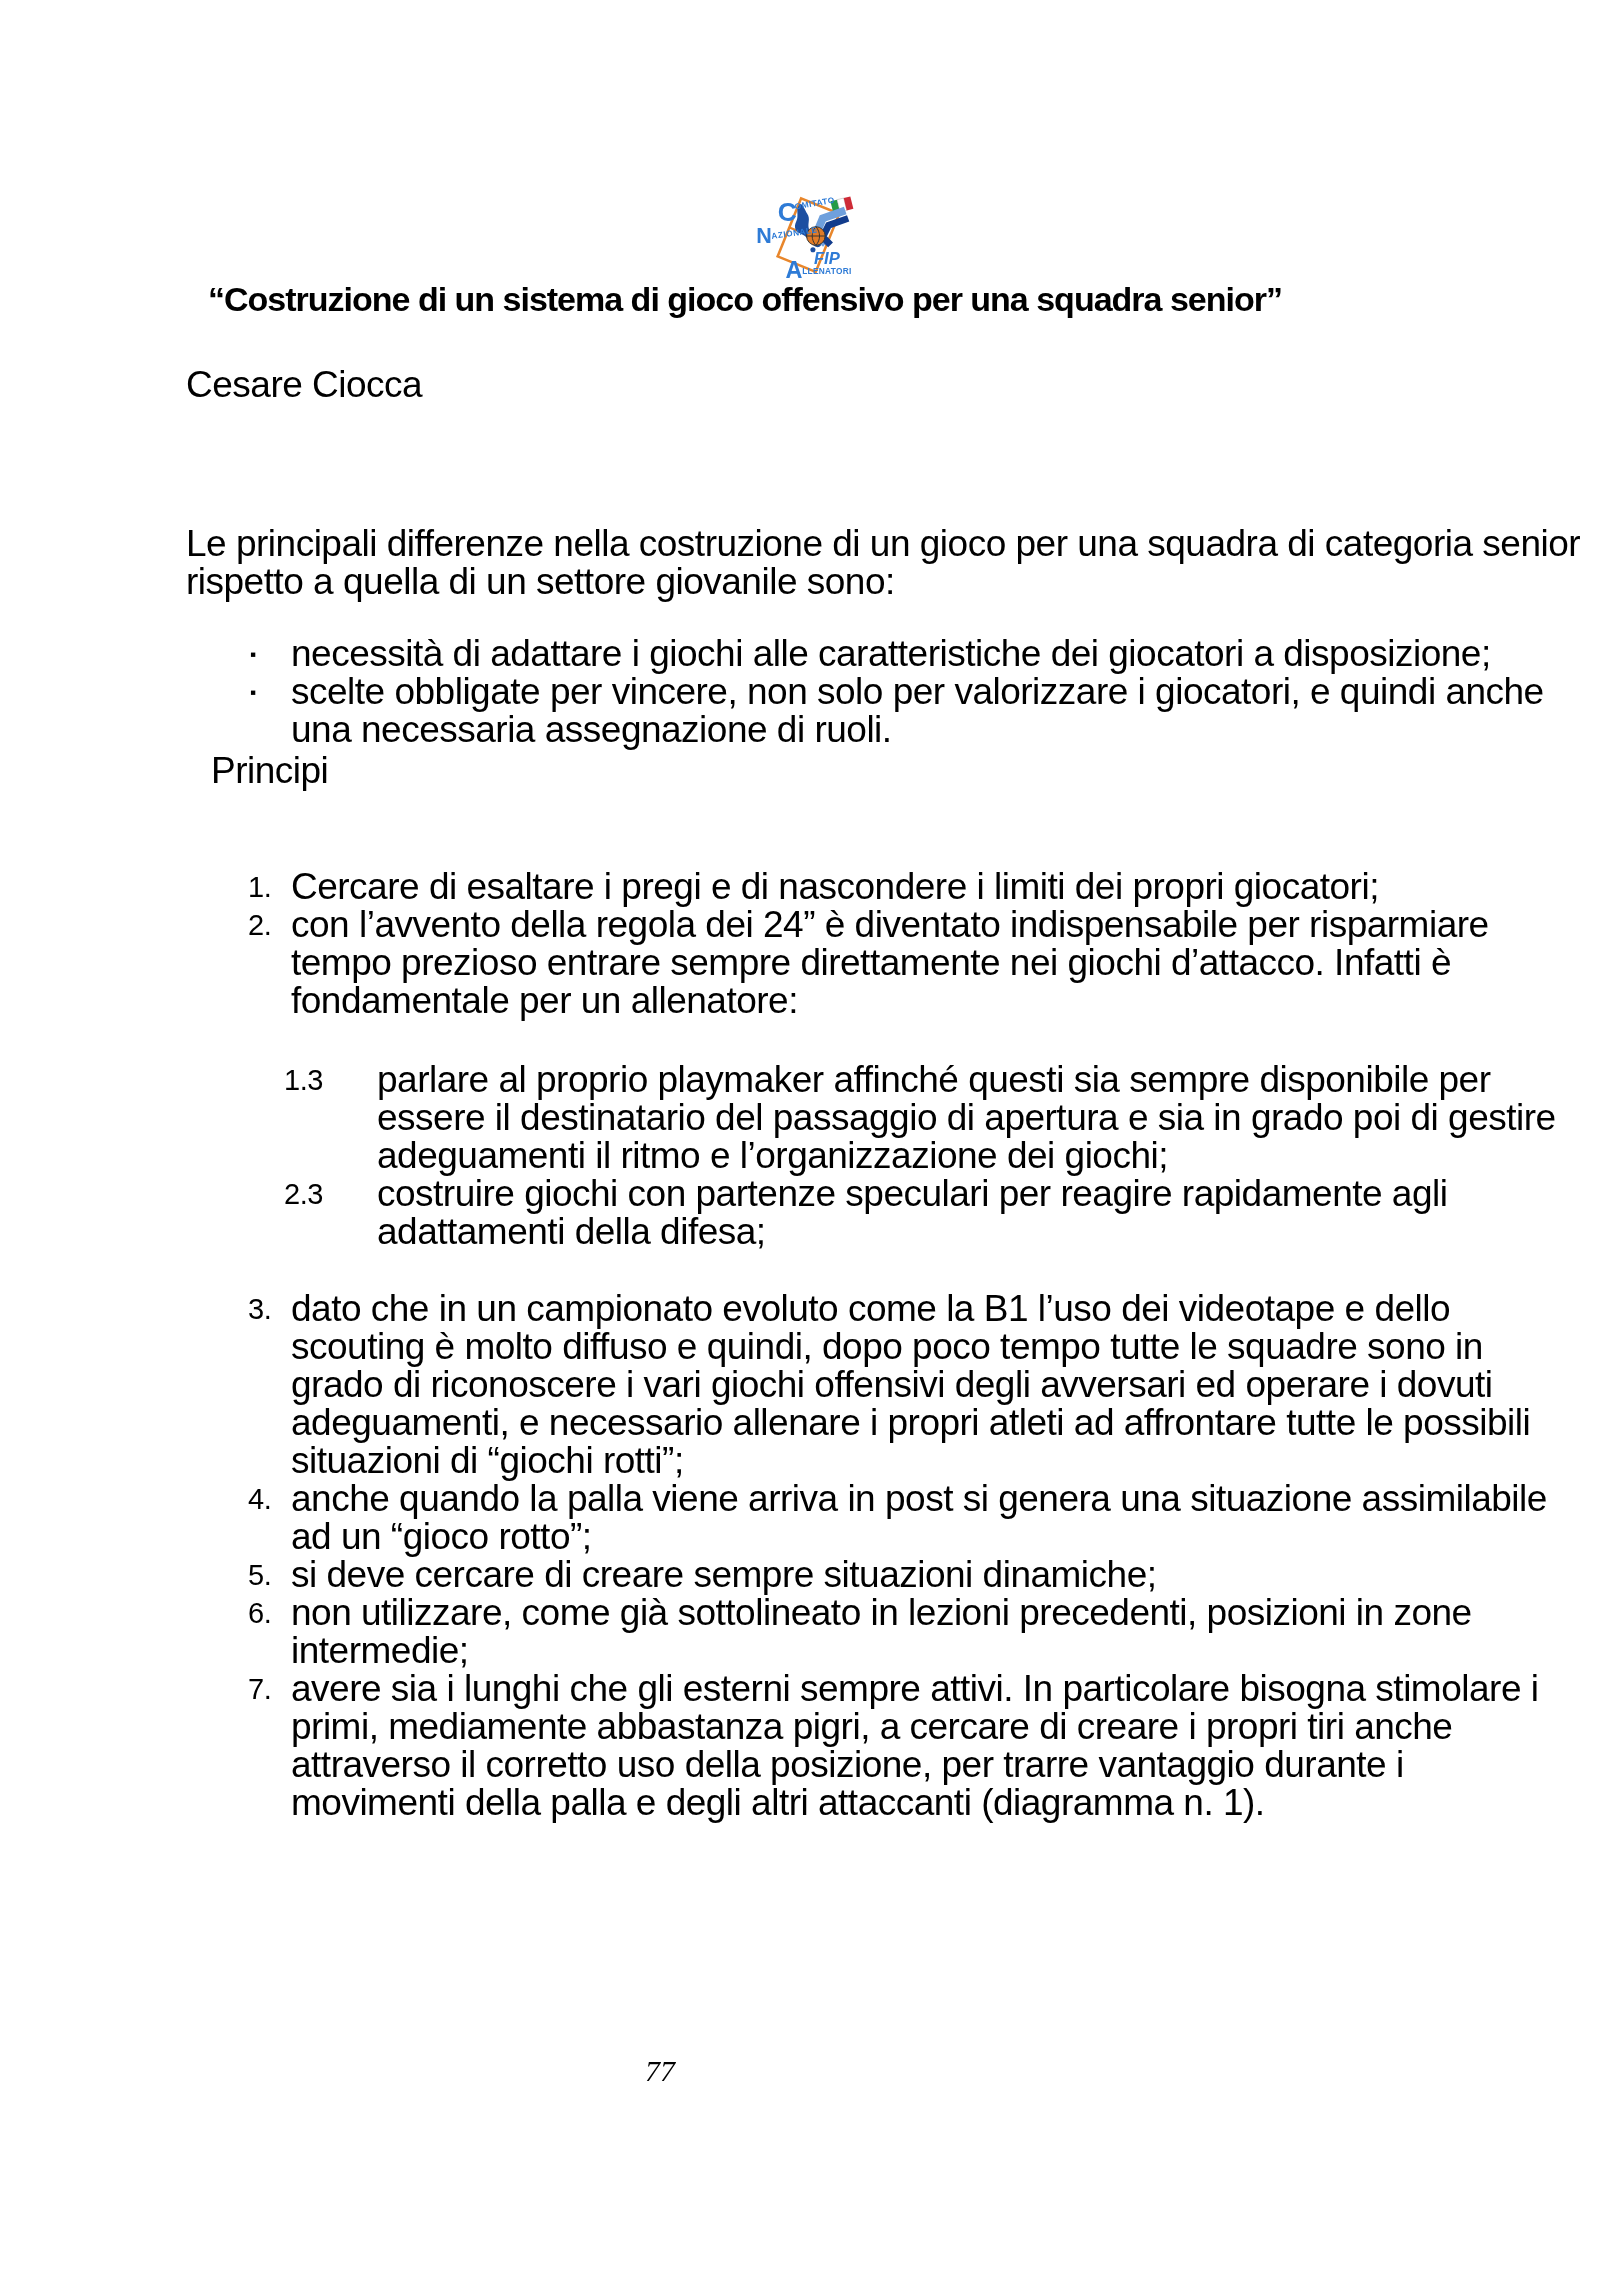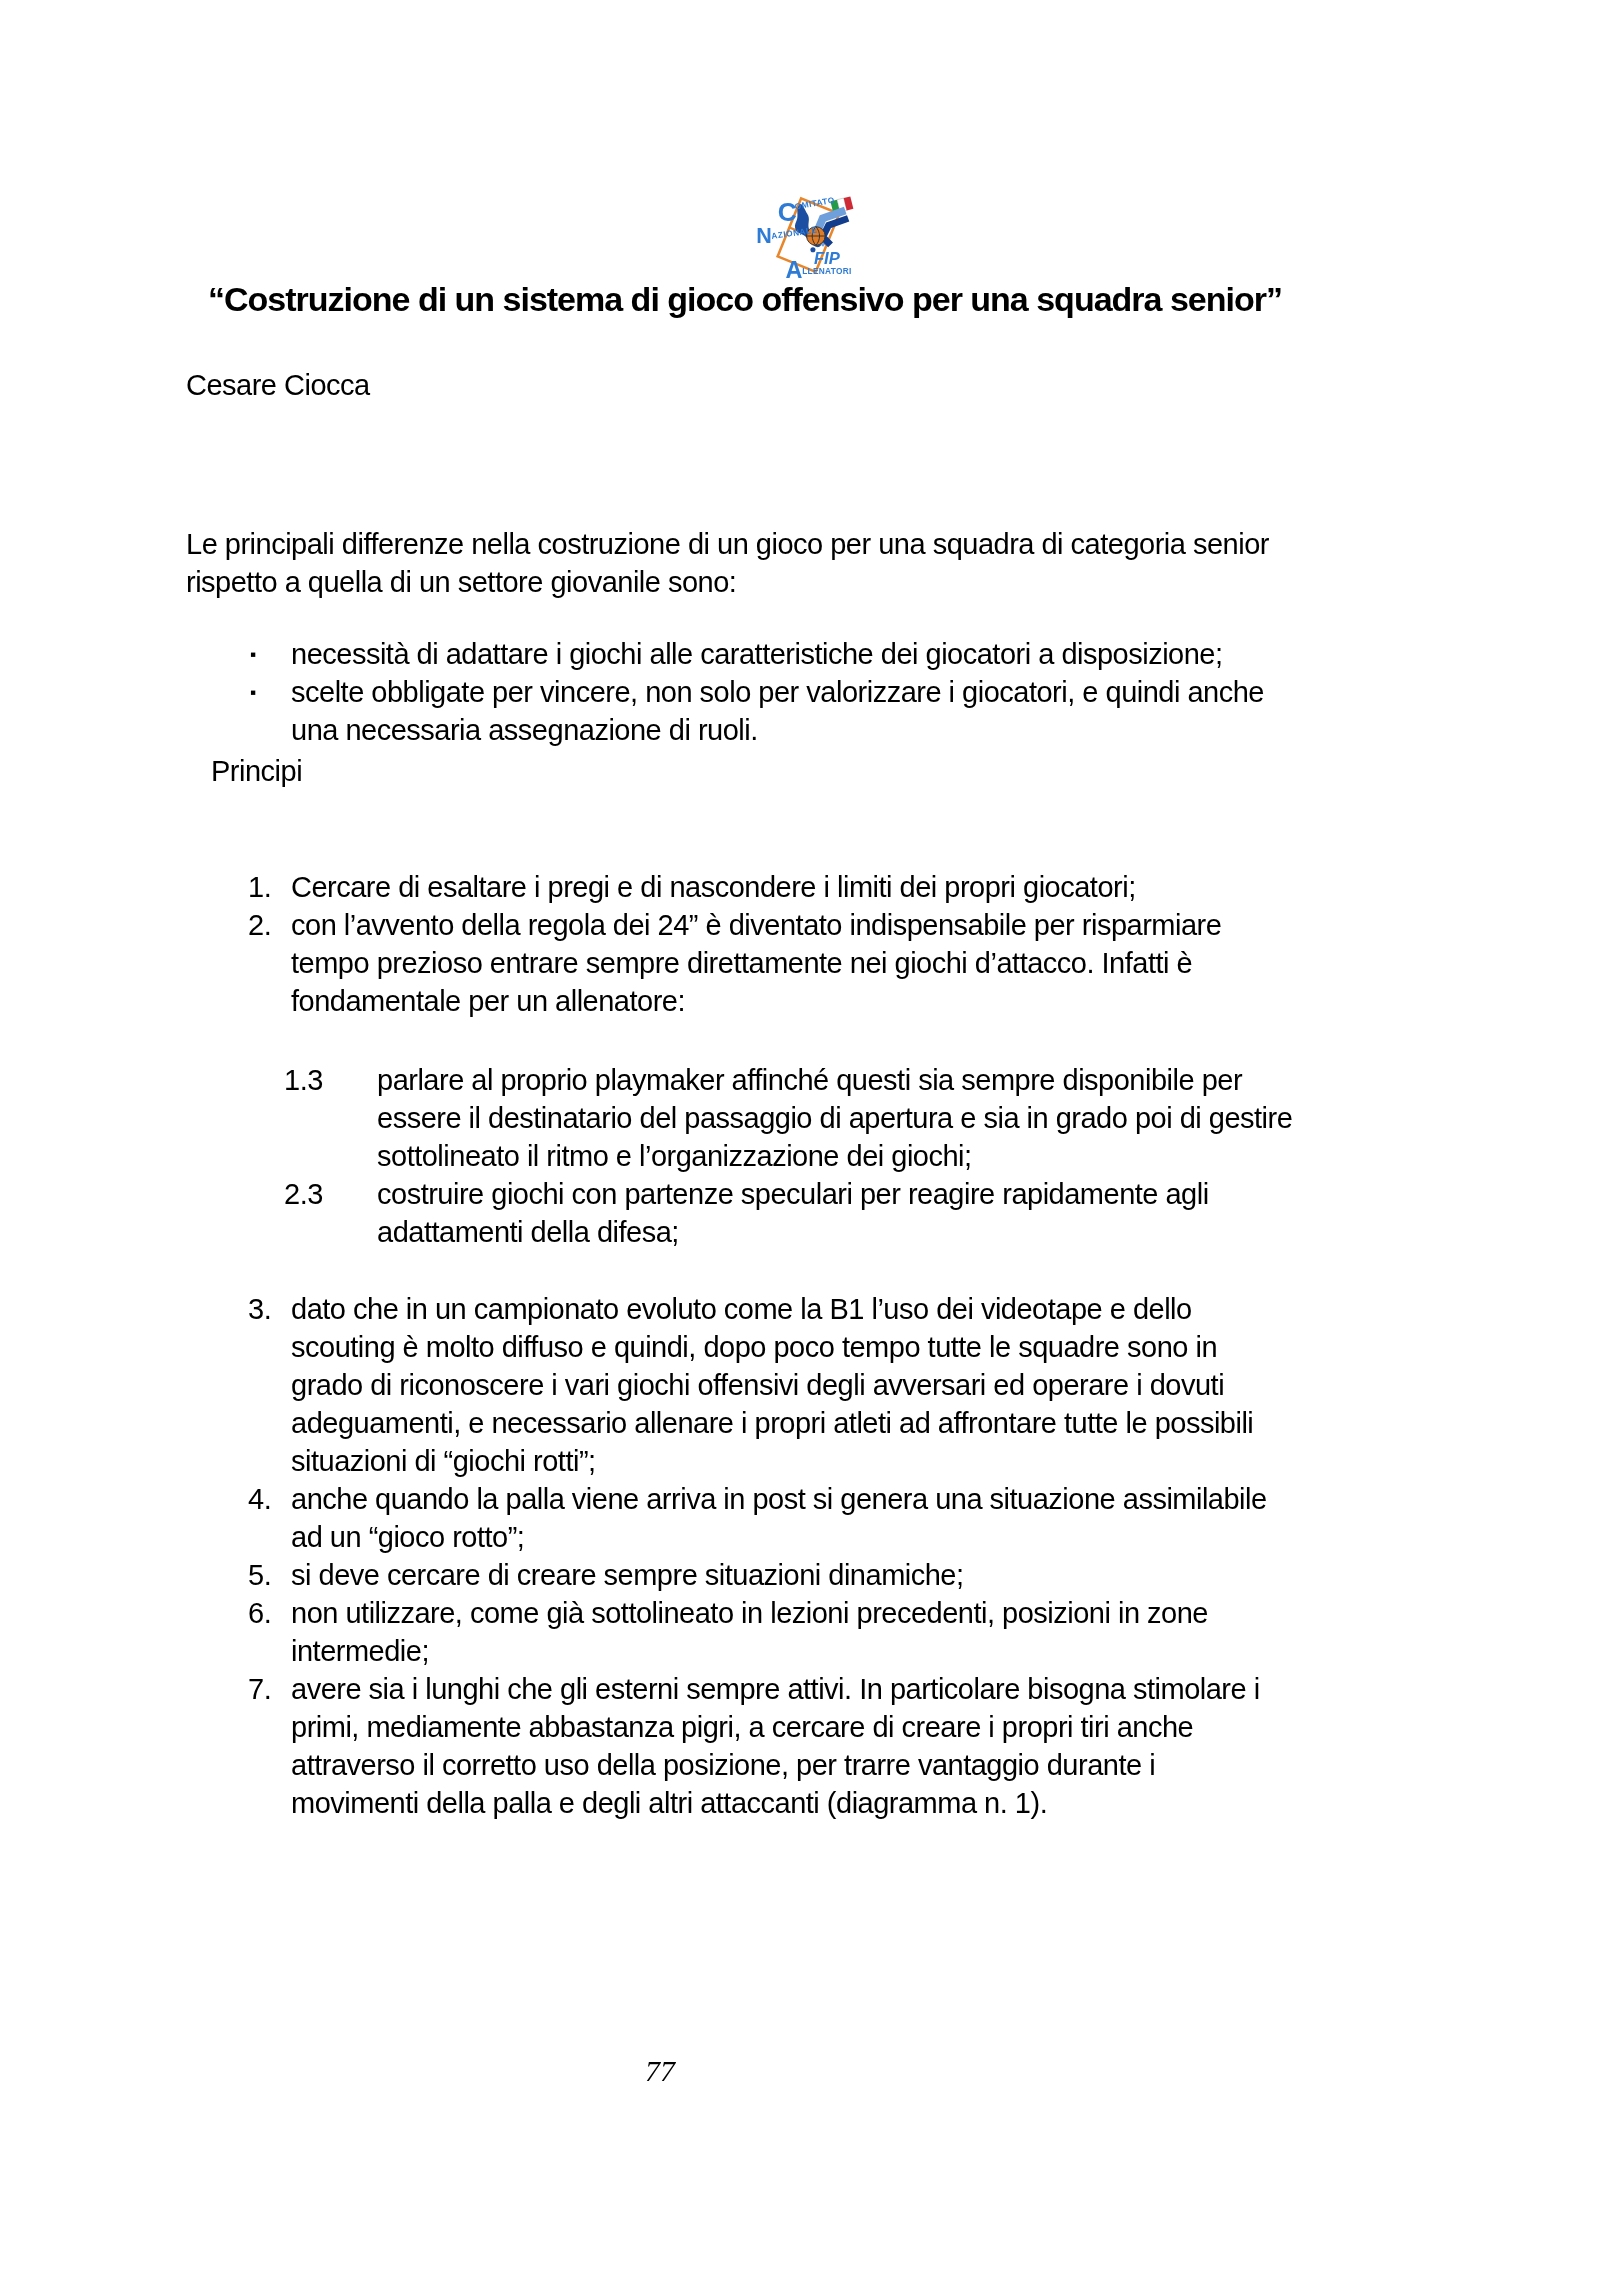--- a/index.html
+++ b/index.html
@@ -8,21 +8,21 @@
     width:1620px; height:2292px;
     background:#ffffff;
     font-family:"Liberation Sans", sans-serif;
     color:#000;
     overflow:hidden;
     margin:0 auto;
   }
   .line {
     white-space:nowrap;
     line-height:38px;
-    font-size:29px;
+    font-size:37px;
     letter-spacing:-0.5px;
   }
   .block { position:absolute; left:186px; }
   #doc-title .line {
     font-size:34px;
     font-weight:bold;
     letter-spacing:-1px;
     line-height:43px;
   }
   .li { position:relative; padding-left:105px; }
@@ -126,21 +126,21 @@
       <div class="line">tempo prezioso entrare sempre direttamente nei giochi d’attacco. Infatti è</div>
       <div class="line">fondamentale per un allenatore:</div>
     </div>
   </div>
 
   <div class="block" style="top:1061px;">
     <div class="li sub">
       <span class="num">1.3</span>
       <div class="line">parlare al proprio playmaker affinché questi sia sempre disponibile per</div>
       <div class="line">essere il destinatario del passaggio di apertura e sia in grado poi di gestire</div>
-      <div class="line">sottolineato il ritmo e l’organizzazione dei giochi;</div>
+      <div class="line">adeguamenti il ritmo e l’organizzazione dei giochi;</div>
     </div>
     <div class="li sub">
       <span class="num">2.3</span>
       <div class="line">costruire giochi con partenze speculari per reagire rapidamente agli</div>
       <div class="line">adattamenti della difesa;</div>
     </div>
   </div>
 
   <div class="block" style="top:1290px;">
     <div class="li">

